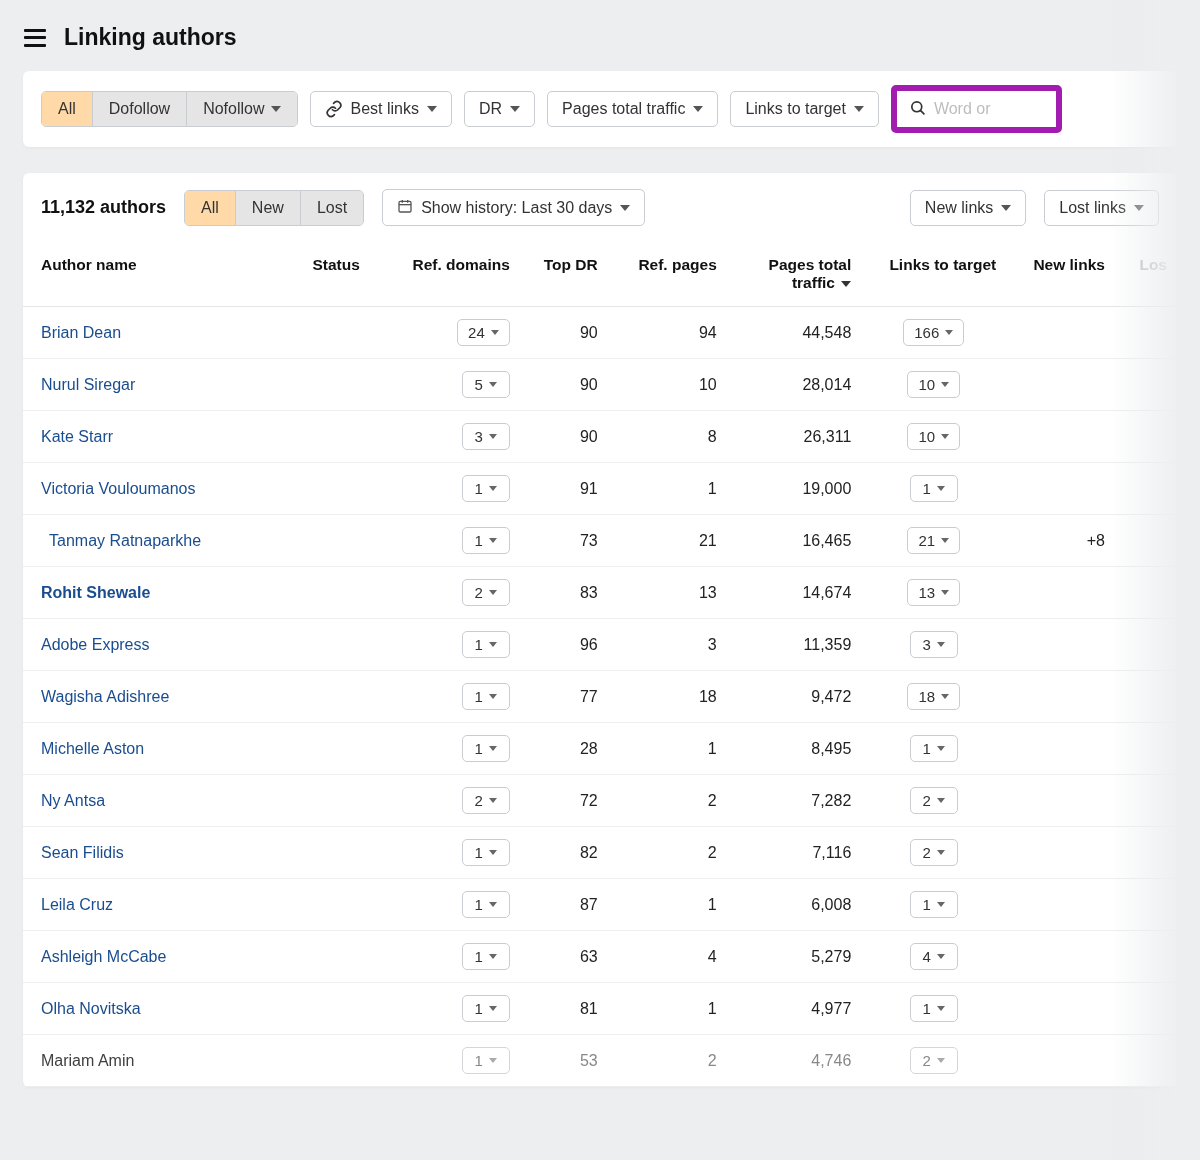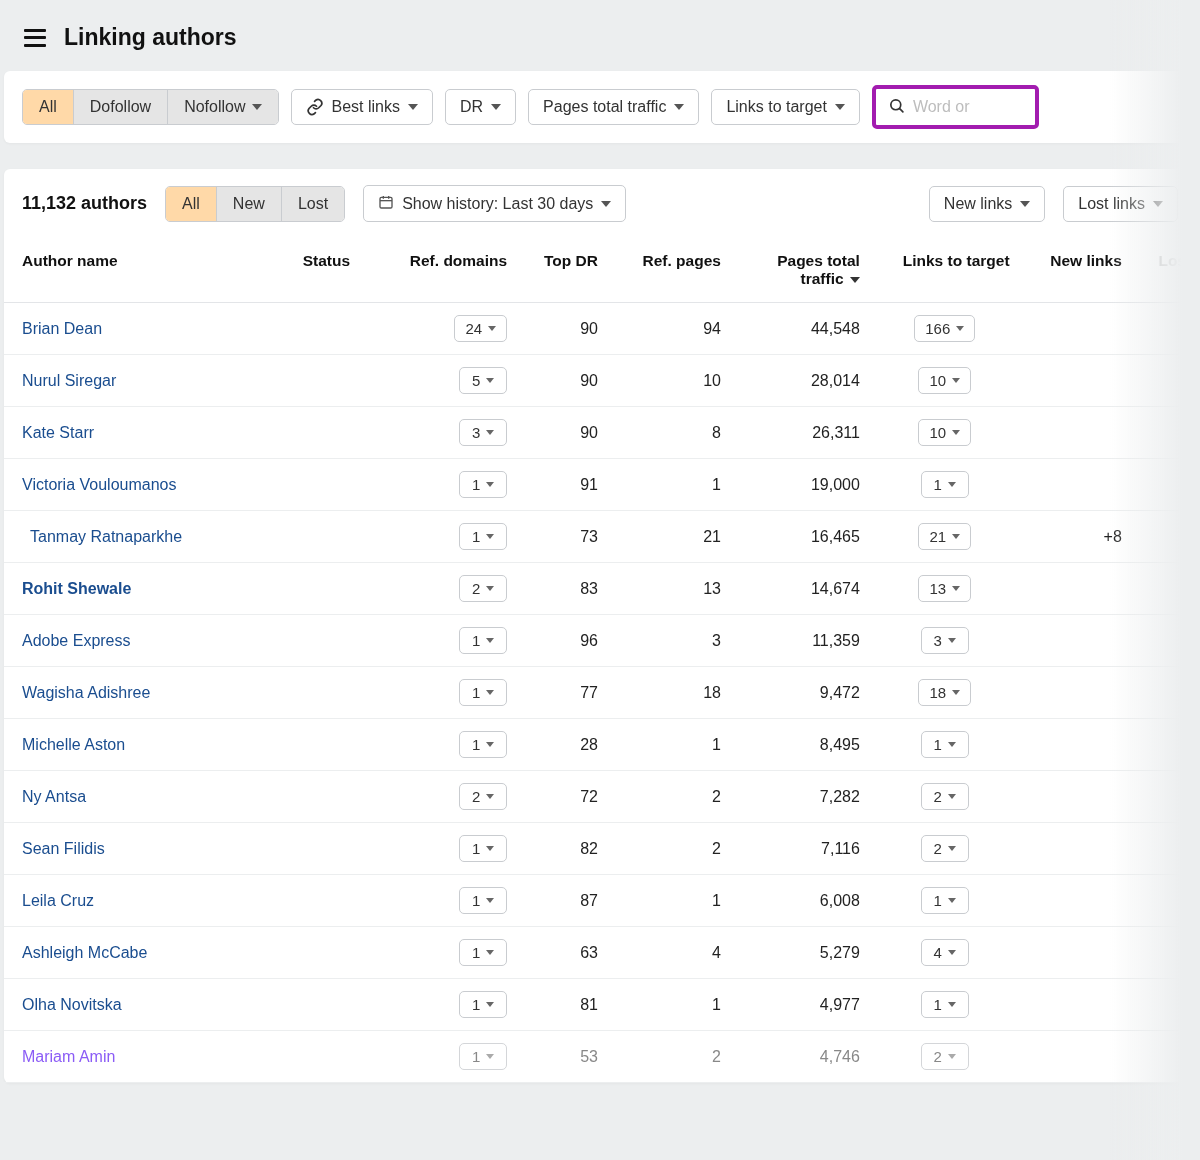--- a/index.html
+++ b/index.html
@@ -24,21 +24,21 @@
     cursor: pointer;
   }
   .hamburger span {
     display:block; height:3px; background:#111; border-radius:1px;
   }
   .page-title {
     font-size: 23px; font-weight: 700; color:#111;
   }
   .panel {
     background:#fff;
-    margin: 0 4px;
+    margin: 0 23px;
     border-radius: 6px;
     box-shadow: 0 1px 3px rgba(0,0,0,0.04);
   }
   .filter-bar {
     padding: 14px 18px;
     display:flex; align-items:center; gap:12px;
   }
   .seg-group {
     display:inline-flex;
     border:1px solid #c9ccd0;
@@ -66,21 +66,21 @@
     cursor:pointer;
     display:inline-flex; align-items:center; gap:8px;
     color:#333;
   }
   .caret {
     width:0;height:0;border-left:5px solid transparent;border-right:5px solid transparent;border-top:6px solid #555;display:inline-block;
   }
   .link-icon svg { display:block; }
   .search-box {
     display:flex; align-items:center; gap:8px;
-    padding:8px 12px; border:4px solid #a21caf;border-radius:5px;
+    padding:8px 12px; border:6px solid #a21caf;border-radius:5px;
     background:#fff; min-width:150px; flex:0 0 auto;
   }
   .search-box input {
     border:none; outline:none; font-size:16px; color:#333; width:110px;
   }
   .search-box input::placeholder { color:#bdbdbd; }
 
   .table-panel { margin-top:26px; padding-bottom:0; }
   .table-header {
     padding:16px 18px;
@@ -122,21 +122,21 @@
   }
   .mini-btn .caret { border-top-color:#666; border-left-width:4px;border-right-width:4px;border-top-width:5px;}
   .cell-center { text-align:center; }
   .newlinks { color:#119a4f; text-align:right;}
   .cal-icon { font-size:15px; color:#555;}
   thead th .sort-caret {
     width:0;height:0;border-left:5px solid transparent;border-right:5px solid transparent;border-top:6px solid #333;display:inline-block;
     vertical-align:middle; margin-left:2px;
   }
   tbody tr.fading td { color:#888; }
-  tbody tr.fading .author-link { color:#8b5cf6; }
+  tbody tr.fading .author-link { color:#404040; }
   tbody tr.fading .mini-btn { color:#888; border-color:#d4d6d9;}
   tbody tr.fading .mini-btn .caret { border-top-color:#aaa;}
   .right-fade {
     position:fixed; top:0; right:0; width:90px; height:1160px;
     pointer-events:none;
     background:linear-gradient(to right, rgba(236,238,239,0) 0%, rgba(236,238,239,1) 80%);
   }
 </style>
 </head>
 <body>

